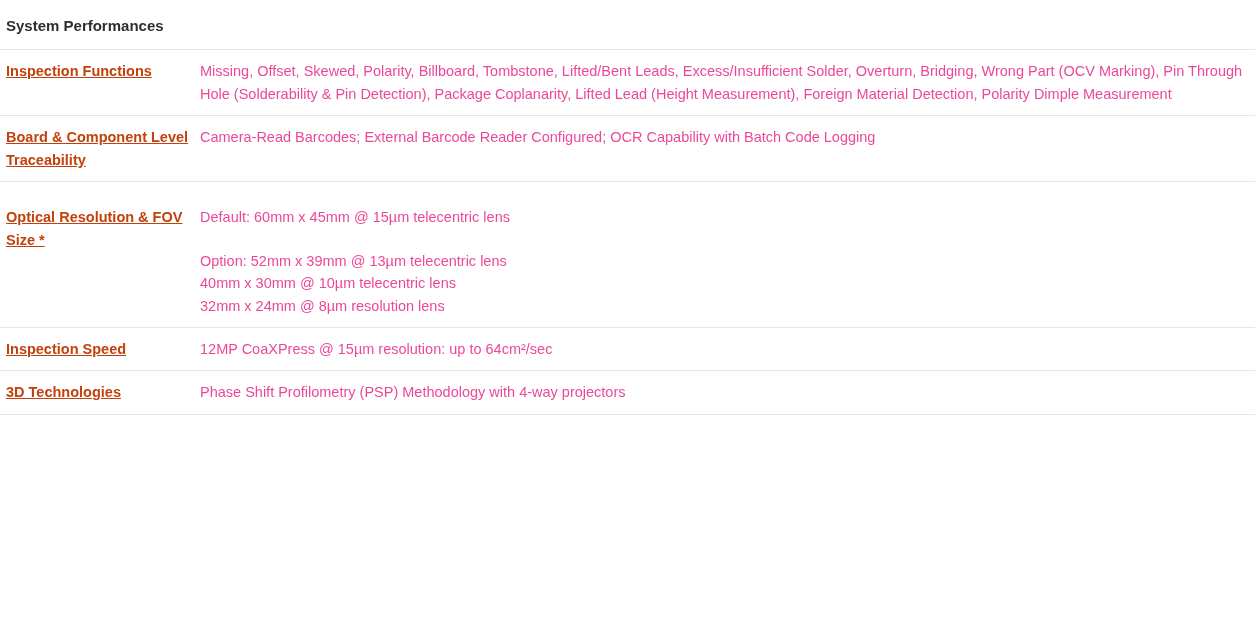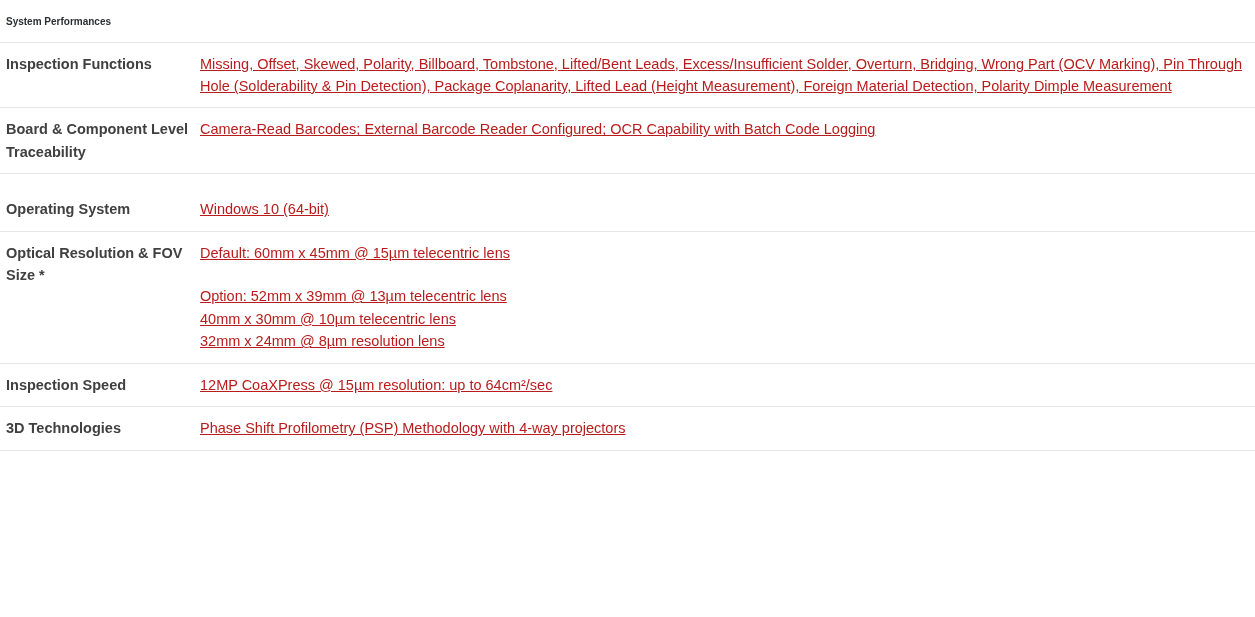--- a/index.html
+++ b/index.html
@@ -22,34 +22,34 @@
   }
   .spec-table td {
     vertical-align: top;
     padding: 10px 6px 10px 6px;
     border-bottom: 1px solid #e6e6e6;
     line-height: 1.55;
   }
   tr.section-head > td {
     font-weight: bold;
     color: #2b2f33;
-    font-size: 10px;
+    font-size: 15px;
     padding-top: 14px;
     padding-bottom: 12px;
   }
   td.label {
     width: 200px;
     font-weight: bold;
-    color: #404040;
+    color: #c2410c;
     padding-right: 8px;
+    text-decoration: underline;
   }
   td.value {
-    color: #b91c1c;
+    color: #ec4899;
     padding-left: 0;
-    text-decoration: underline;
   }
   .value .line {
     display: block;
   }
   .value .gap {
     display: block;
     height: 1.45em;
   }
   .spacer-row td {
     border-bottom: none;
@@ -79,24 +79,20 @@
     <tr>
       <td class="label">Board &amp; Component Level Traceability</td>
       <td class="value">Camera-Read Barcodes; External Barcode Reader Configured; OCR Capability with Batch Code Logging</td>
     </tr>
 
     <tr class="spacer-row">
       <td colspan="2"></td>
     </tr>
 
 
-    <tr>
-      <td class="label">Operating System</td>
-      <td class="value">Windows 10 (64-bit)</td>
-    </tr>
 
     <tr>
       <td class="label">Optical Resolution &amp; FOV Size *</td>
       <td class="value">
         <span class="line">Default: 60mm x 45mm @ 15µm telecentric lens</span>
         <span class="gap"></span>
         <span class="line">Option: 52mm x 39mm @ 13µm telecentric lens</span>
         <span class="line">40mm x 30mm @ 10µm telecentric lens</span>
         <span class="line">32mm x 24mm @ 8µm resolution lens</span>
       </td>

